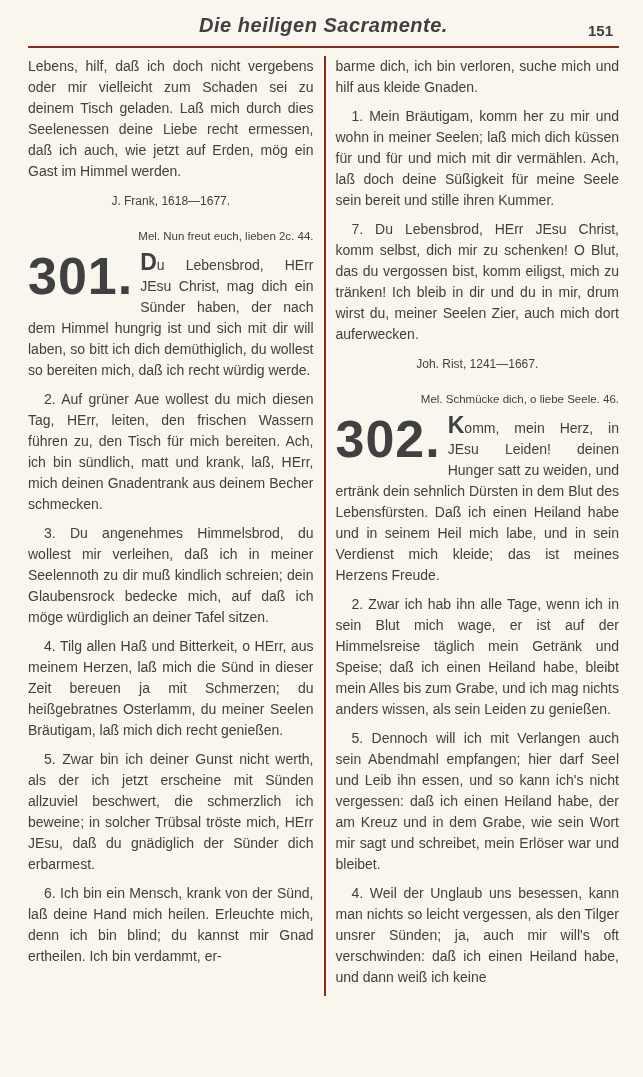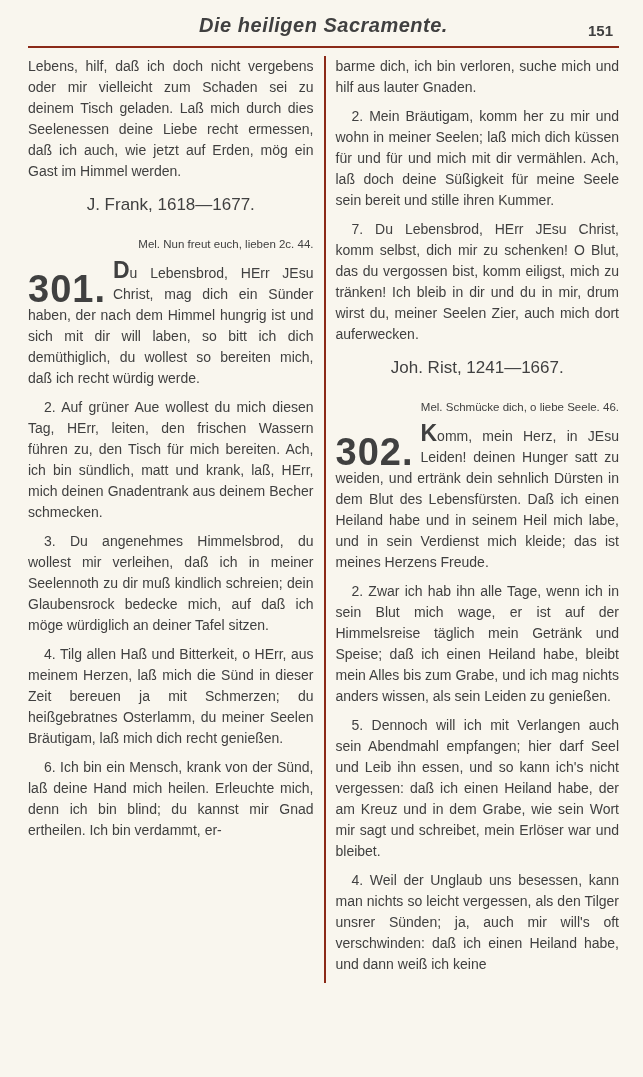--- a/index.html
+++ b/index.html
@@ -58,35 +58,35 @@
     margin: 0 0 8px 0;
     text-align: justify;
     text-indent: 16px;
     font-size: 14px;
     line-height: 1.5;
   }
   p.no-indent { text-indent: 0; }
   .attribution {
     text-align: center;
     text-indent: 0;
-    font-size: 17px;
+    font-size: 12px;
     margin: 10px 0 18px 0;
   }
   .melody {
     font-size: 11.5px;
     text-indent: 0;
     text-align: right;
     margin: 14px 0 6px 0;
   }
   .hymn-number {
     float: left;
-    font-size: 38px;
+    font-size: 52px;
     font-weight: bold;
     line-height: 0.8;
-    margin: 15px 7px 0 0;
+    margin: 5px 7px 0 0;
     letter-spacing: 1px;
   }
   .initial {
     font-size: 23px;
     font-weight: bold;
     line-height: 1;
   }
 </style>
 </head>
 <body>
@@ -104,26 +104,27 @@
     <div class="col col-left">
       <p class="no-indent">Lebens, hilf, daß ich doch nicht vergebens oder mir vielleicht zum Schaden sei zu deinem Tisch geladen. Laß mich durch dies Seelenessen deine Liebe recht ermessen, daß ich auch, wie jetzt auf Erden, mög ein Gast im Himmel werden.</p>
       <p class="attribution">J. Frank, 1618—1677.</p>
       <p class="melody">Mel. Nun freut euch, lieben 2c. 44.</p>
       <p class="no-indent">
         <span class="hymn-number">301.</span><span class="initial">D</span><span>u Lebensbrod, HErr JEsu Christ, mag dich ein Sünder haben, der nach dem Himmel hungrig ist und sich mit dir will laben, so bitt ich dich demüthiglich, du wollest so bereiten mich, daß ich recht würdig werde.</span>
       </p>
       <p>2. Auf grüner Aue wollest du mich diesen Tag, HErr, leiten, den frischen Wassern führen zu, den Tisch für mich bereiten. Ach, ich bin sündlich, matt und krank, laß, HErr, mich deinen Gnadentrank aus deinem Becher schmecken.</p>
       <p>3. Du angenehmes Himmelsbrod, du wollest mir verleihen, daß ich in meiner Seelennoth zu dir muß kindlich schreien; dein Glaubensrock bedecke mich, auf daß ich möge würdiglich an deiner Tafel sitzen.</p>
       <p>4. Tilg allen Haß und Bitterkeit, o HErr, aus meinem Herzen, laß mich die Sünd in dieser Zeit bereuen ja mit Schmerzen; du heißgebratnes Osterlamm, du meiner Seelen Bräutigam, laß mich dich recht genießen.</p>
+      <p>5. Zwar bin ich deiner Gunst nicht werth, als der ich jetzt erscheine mit Sünden allzuviel beschwert, die schmerzlich ich beweine; in solcher Trübsal tröste mich, HErr JEsu, daß du gnädiglich der Sünder dich erbarmest.</p>
       <p>6. Ich bin ein Mensch, krank von der Sünd, laß deine Hand mich heilen. Erleuchte mich, denn ich bin blind; du kannst mir Gnad ertheilen. Ich bin verdammt, er-</p>
     </div>
 
     <div class="col col-right">
-      <p class="no-indent">barme dich, ich bin verloren, suche mich und hilf aus lauter Gnaden.</p>
-      <p>2. Mein Bräutigam, komm her zu mir und wohn in meiner Seelen; laß mich dich küssen für und für und mich mit dir vermählen. Ach, laß doch deine Süßigkeit für meine Seele sein bereit und stille ihren Kummer.</p>
+      <p class="no-indent">barme dich, ich bin verloren, suche mich und hilf aus kleide Gnaden.</p>
+      <p>1. Mein Bräutigam, komm her zu mir und wohn in meiner Seelen; laß mich dich küssen für und für und mich mit dir vermählen. Ach, laß doch deine Süßigkeit für meine Seele sein bereit und stille ihren Kummer.</p>
       <p>7. Du Lebensbrod, HErr JEsu Christ, komm selbst, dich mir zu schenken! O Blut, das du vergossen bist, komm eiligst, mich zu tränken! Ich bleib in dir und du in mir, drum wirst du, meiner Seelen Zier, auch mich dort auferwecken.</p>
       <p class="attribution">Joh. Rist, 1241—1667.</p>
       <p class="melody">Mel. Schmücke dich, o liebe Seele. 46.</p>
       <p class="no-indent">
         <span class="hymn-number">302.</span><span class="initial">K</span><span>omm, mein Herz, in JEsu Leiden! deinen Hunger satt zu weiden, und ertränk dein sehnlich Dürsten in dem Blut des Lebensfürsten. Daß ich einen Heiland habe und in seinem Heil mich labe, und in sein Verdienst mich kleide; das ist meines Herzens Freude.</span>
       </p>
       <p>2. Zwar ich hab ihn alle Tage, wenn ich in sein Blut mich wage, er ist auf der Himmelsreise täglich mein Getränk und Speise; daß ich einen Heiland habe, bleibt mein Alles bis zum Grabe, und ich mag nichts anders wissen, als sein Leiden zu genießen.</p>
       <p>5. Dennoch will ich mit Verlangen auch sein Abendmahl empfangen; hier darf Seel und Leib ihn essen, und so kann ich's nicht vergessen: daß ich einen Heiland habe, der am Kreuz und in dem Grabe, wie sein Wort mir sagt und schreibet, mein Erlöser war und bleibet.</p>
       <p>4. Weil der Unglaub uns besessen, kann man nichts so leicht vergessen, als den Tilger unsrer Sünden; ja, auch mir will's oft verschwinden: daß ich einen Heiland habe, und dann weiß ich keine</p>
     </div>

